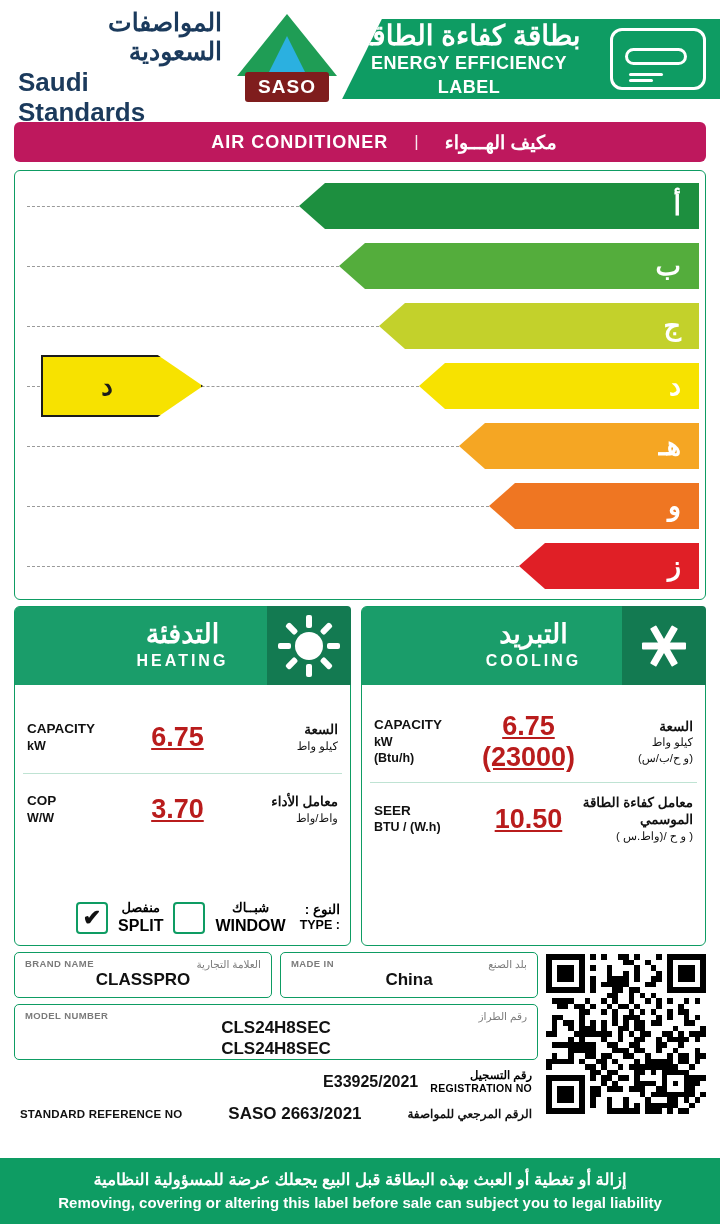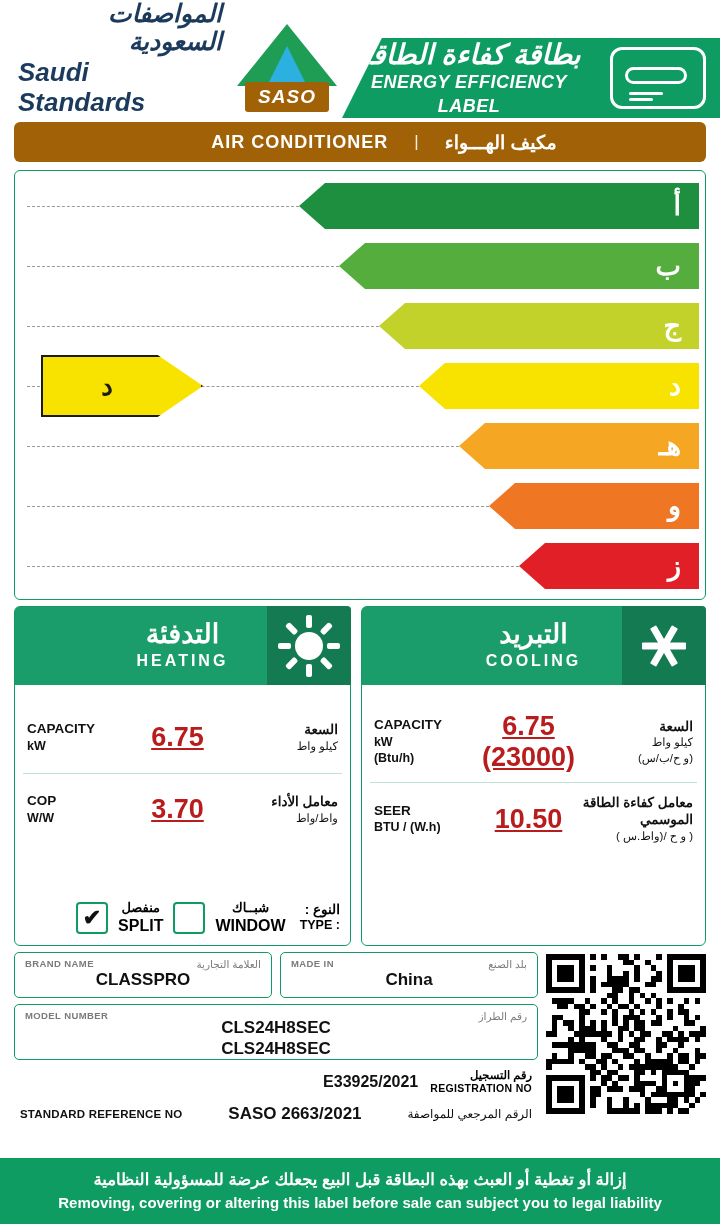--- a/index.html
+++ b/index.html
@@ -13,22 +13,21 @@
     width: 720px; height: 1224px;
     background: #ffffff;
     overflow: hidden;
   }
 
   
   .header {
     position: relative;
     height: 118px;
     display: flex;
-    align-items: flex-end;
-    font-style: italic;
+    align-items: center;
   }
   .header-left {
     width: 232px;
     padding: 18px 10px 0 18px;
     display: flex;
     flex-direction: column;
     justify-content: center;
   }
   .saso-ar {
     font-size: 25px;
@@ -63,21 +62,21 @@
   }
   .logo-green-inner {
     position: absolute; left: 30px; top: 26px;
     width: 40px; height: 40px;
     background: #2bb0e0;
     clip-path: polygon(50% 0%, 100% 100%, 0% 100%);
   }
   .logo-brown {
     position: absolute; left: 8px; top: 62px;
     width: 84px; height: 30px;
-    background: #a16207;
+    background: #7f1d1d;
     border-radius: 3px;
     color: #ffffff;
     font-size: 19px;
     font-weight: bold;
     text-align: center;
     line-height: 30px;
     letter-spacing: 1px;
   }
   .header-right {
     flex: 1;
@@ -113,21 +112,21 @@
     position: absolute;
     height: 3px; background: #ffffff; border-radius: 2px;
   }
   .hdr-icon .w1 { left: 16px; top: 42px; width: 34px; }
   .hdr-icon .w2 { left: 16px; top: 48px; width: 24px; }
 
   
   .titlebar {
     margin: 4px 14px 0 14px;
     height: 40px;
-    background: #a16207;
+    background: #be185d;
     border-radius: 6px;
     color: #ffffff;
     display: flex;
     align-items: center;
     justify-content: center;
     gap: 26px;
     padding-left: 48px;
   }
   .titlebar .en { font-size: 18px; font-weight: bold; letter-spacing: 1px; }
   .titlebar .sep { font-size: 17px; opacity: 0.9; }
@@ -321,21 +320,21 @@
   .reg-val { font-size: 16px; font-weight: bold; color: #111; }
   .reg-lbl { text-align: right; line-height: 1.25; }
   .reg-lbl .ar { font-size: 11.5px; font-weight: bold; direction: rtl; }
   .reg-lbl .en { font-size: 10.5px; font-weight: bold; letter-spacing: 0.3px; }
   .std-row {
     display: flex; align-items: center; justify-content: space-between;
     padding: 8px 6px 0 6px;
   }
   .std-en { font-size: 11.5px; font-weight: bold; color: #111; letter-spacing: 0.2px; }
   .std-val { font-size: 17px; font-weight: bold; color: #111; }
-  .std-ar { font-size: 12px; font-weight: normal; color: #111; direction: rtl; }
+  .std-ar { font-size: 12px; font-weight: bold; color: #111; direction: rtl; }
 
   .qr {
     width: 160px; height: 160px;
     margin-top: 2px;
   }
 
   
   .footer {
     position: absolute;
     left: 0; bottom: 0;

